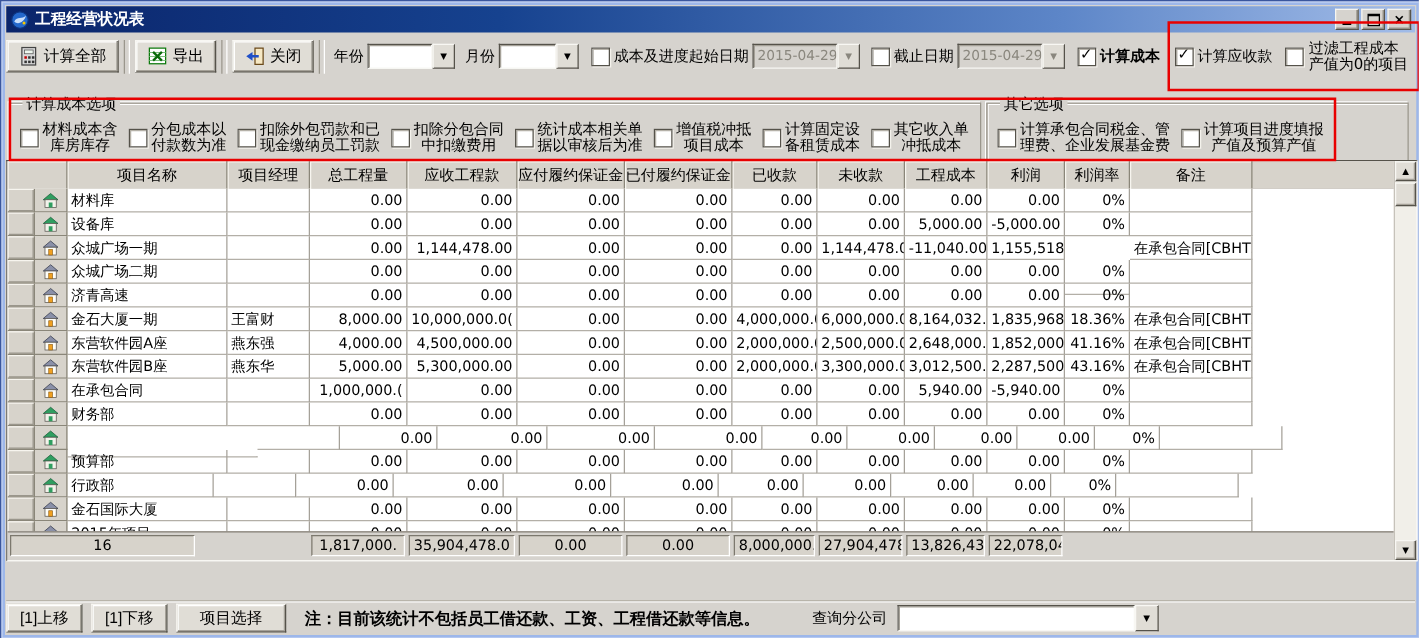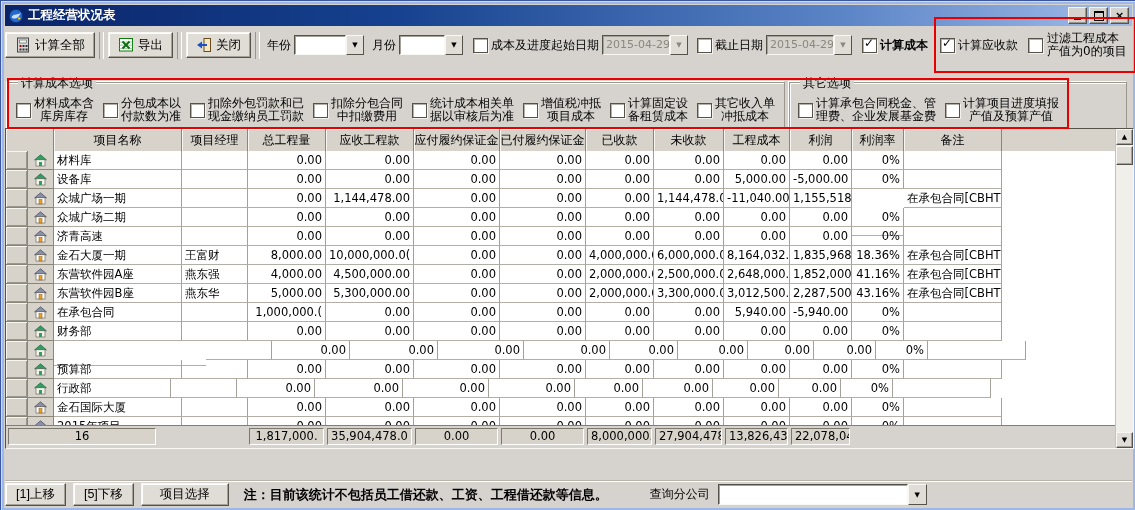--- a/index.html
+++ b/index.html
@@ -611,21 +611,21 @@
     <div class="vscroll">
       <span class="sbtn up">▲</span>
       <span class="sthumb"></span>
       <span class="sbtn down">▼</span>
     </div>
   </div>
 
 
   <div class="bottombar">
     <button class="bbtn raised">[1]上移</button>
-    <button class="bbtn raised">[5]下移</button>
+    <button class="bbtn raised">[1]下移</button>
     <button class="bbtn raised" style="padding:0 18px;">项目选择</button>
     <span class="note">注：目前该统计不包括员工借还款、工资、工程借还款等信息。</span>
     <span class="branch-label">查询分公司</span>
     <span class="bigcombo">
       <span class="field"></span>
       <span class="arrow">▼</span>
     </span>
   </div>
 
   <div class="ann ann1"></div>

